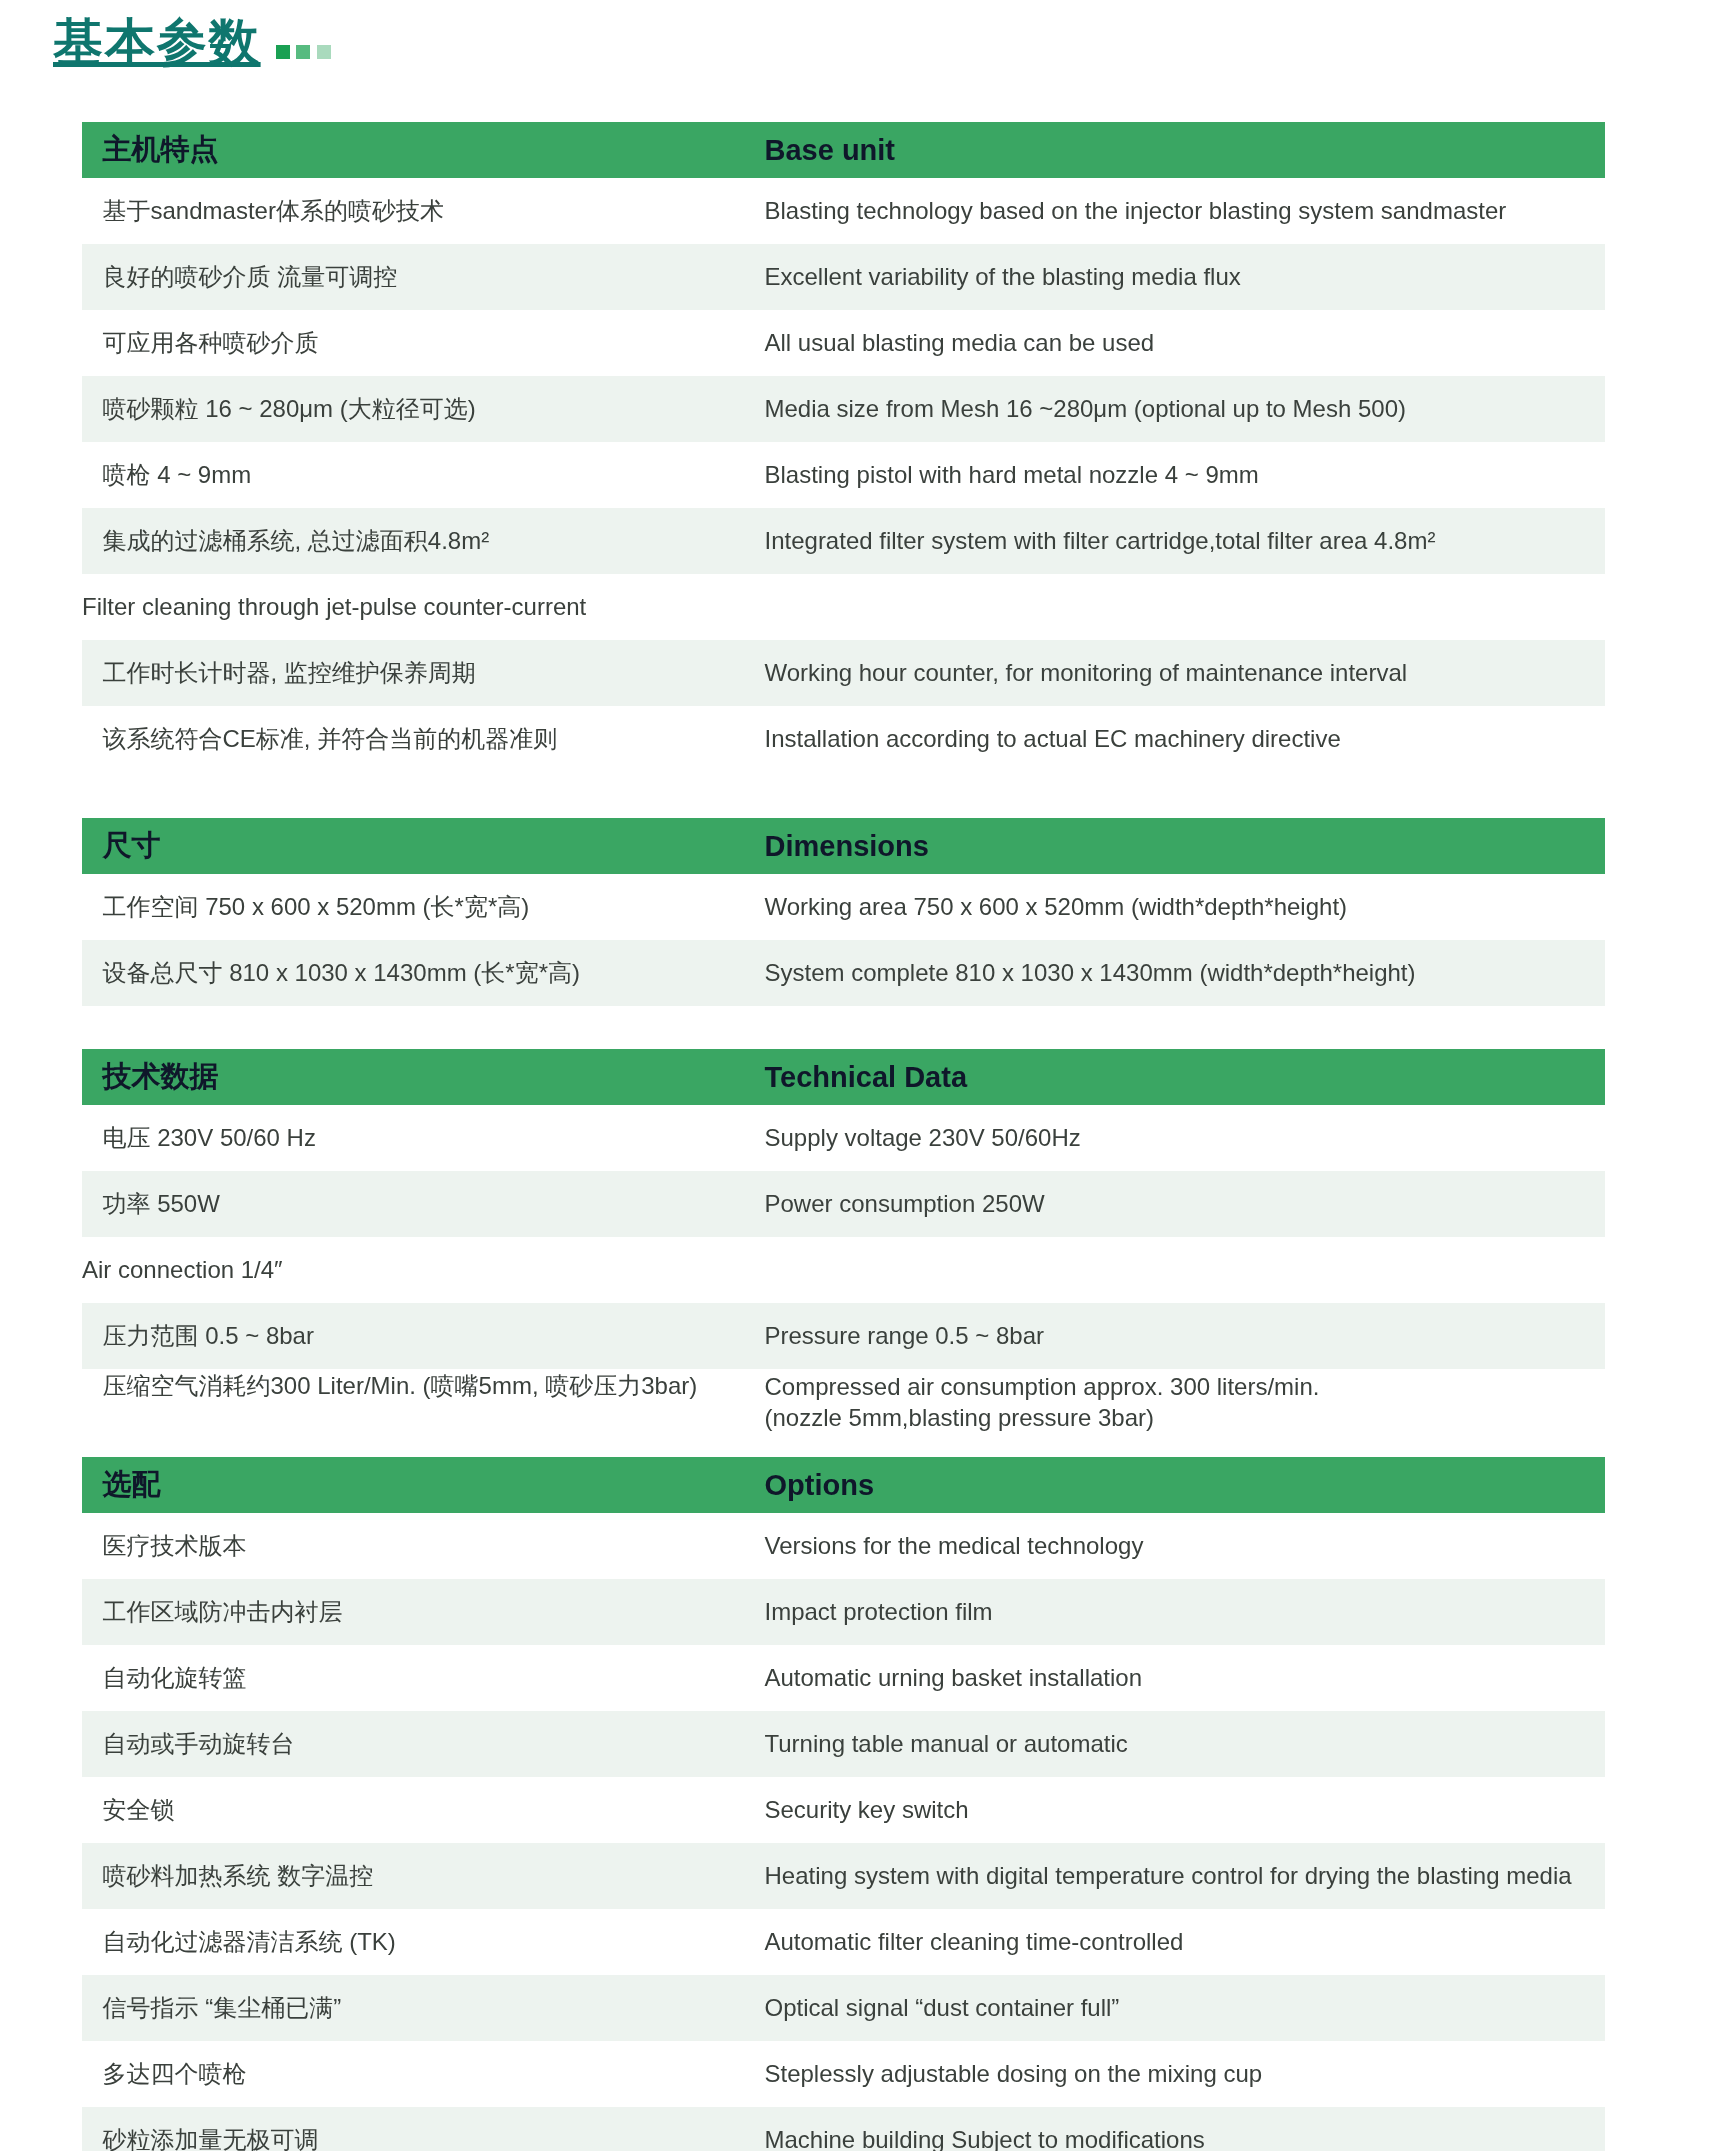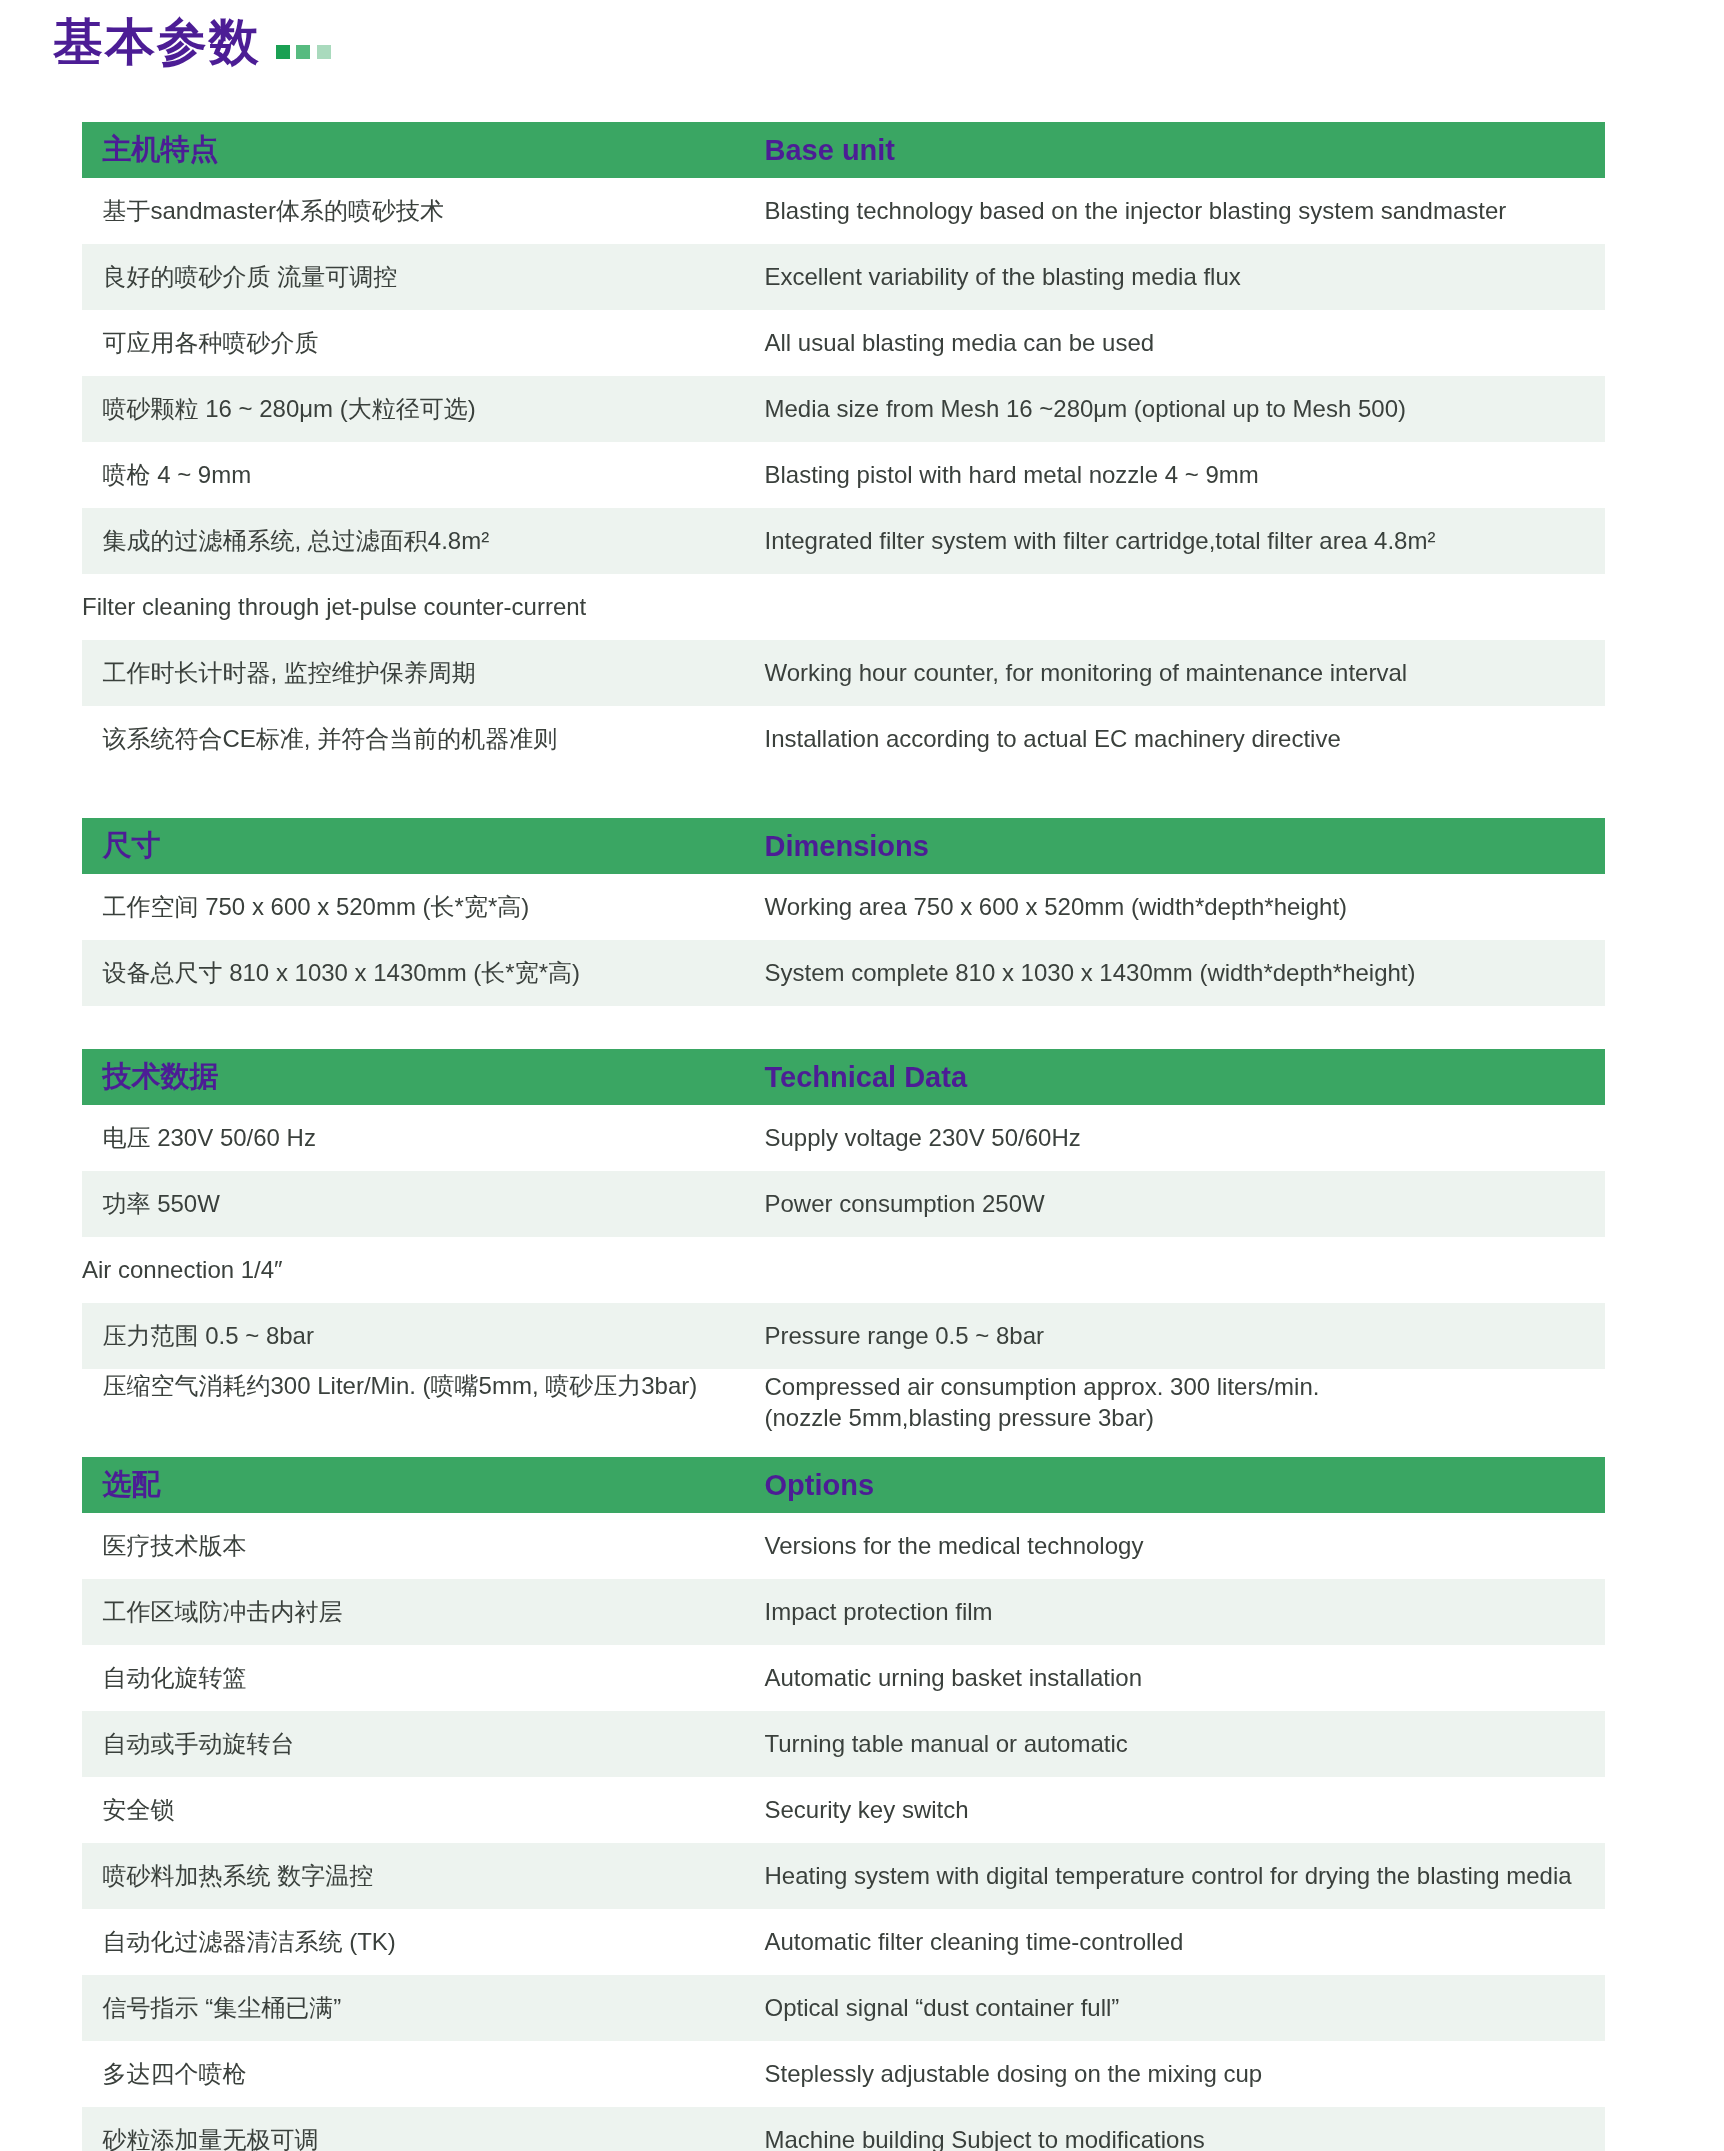--- a/index.html
+++ b/index.html
@@ -6,37 +6,38 @@
   body {
     width:1725px; height:2152px; position:relative; background:#ffffff;
     font-family:"Liberation Sans","DejaVu Sans",sans-serif;
     color:#3a403c;
   }
   .title-row {
     position:absolute; left:53px; top:17px;
     display:flex; align-items:flex-end;
   }
   .title-text {
-    font-size:50px; font-weight:bold; color:#4c1d95; line-height:1;
+    font-size:50px; font-weight:bold; color:#0f766e; line-height:1;
     letter-spacing:1.9px;
+    text-decoration:underline;
   }
   .squares { display:inline-flex; gap:6.5px; margin-left:15px; margin-bottom:8.4px; }
   .sq { width:14px; height:14px; display:inline-block; }
   .sq1 { background:#1aa053; }
   .sq2 { background:#57bb80; }
   .sq3 { background:#a9dabd; }
 
   .section { position:absolute; left:82px; width:1523px; }
   .sec-features   { top:122px; }
   .sec-dimensions { top:818px; }
   .sec-technical  { top:1049px; }
   .sec-options    { top:1457px; }
 
   .sec-header {
-    height:56px; background:#3aa663; color:#4c1d95;
+    height:56px; background:#3aa663; color:#0f172a;
     display:flex; align-items:center;
     font-size:29px; font-weight:bold;
   }
   .hdr-zh { width:662px; padding-left:20.5px; flex:none; }
   .hdr-en { flex:1; }
 
   .rows { width:100%; }
   .row {
     display:flex; align-items:center; height:66px;
     font-size:24px; color:#3a403c; background:#ffffff;

